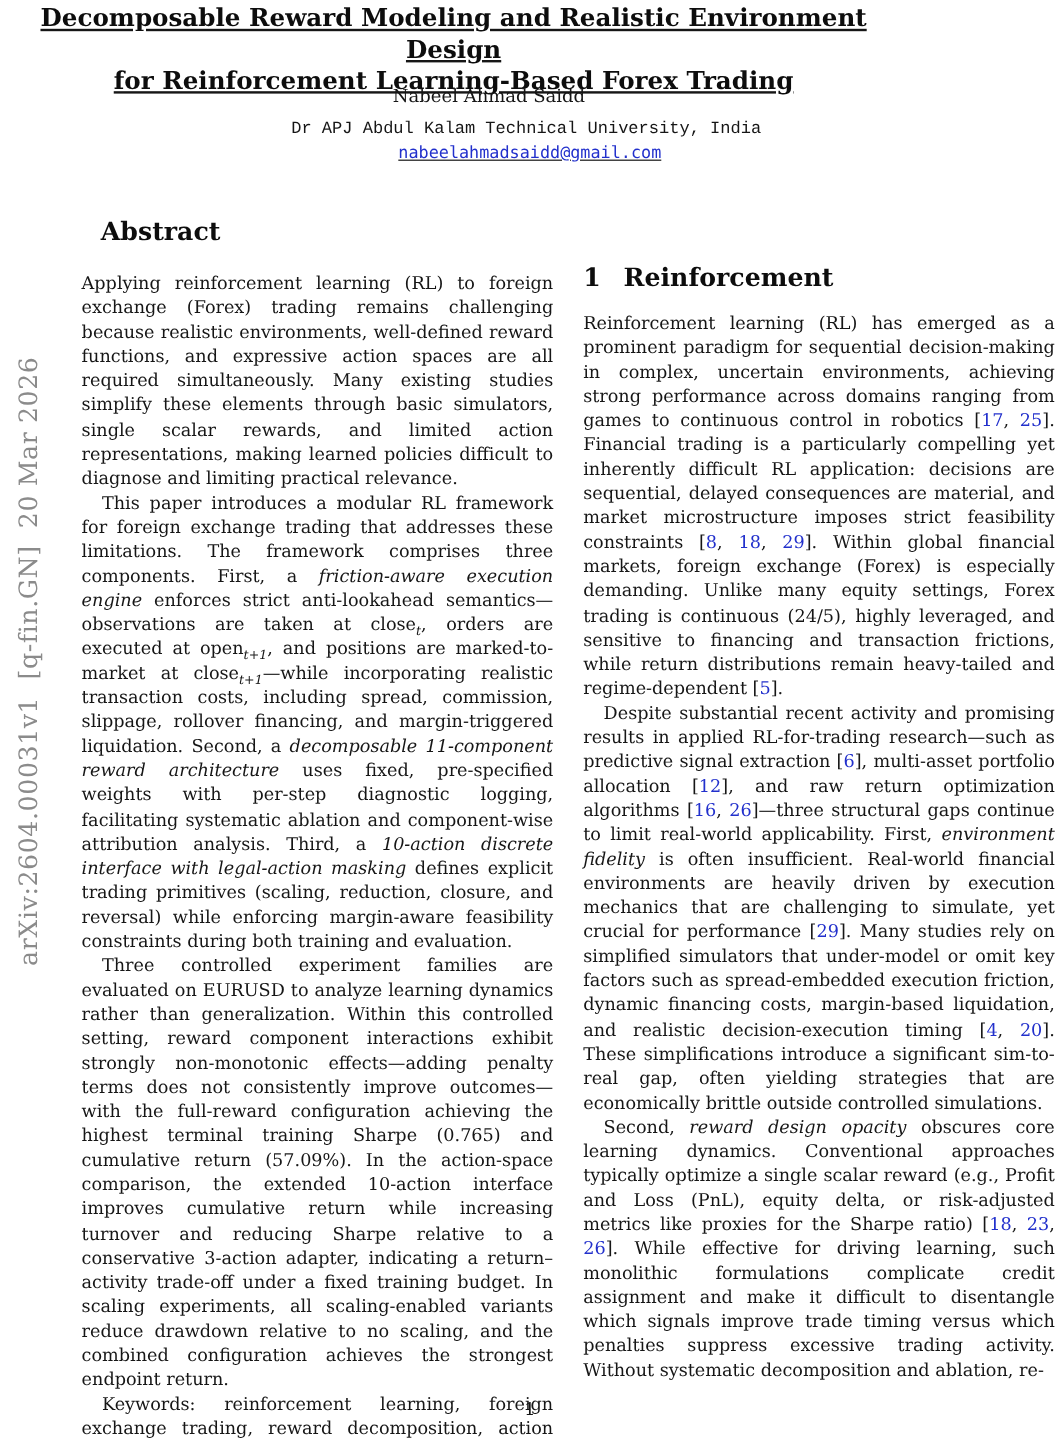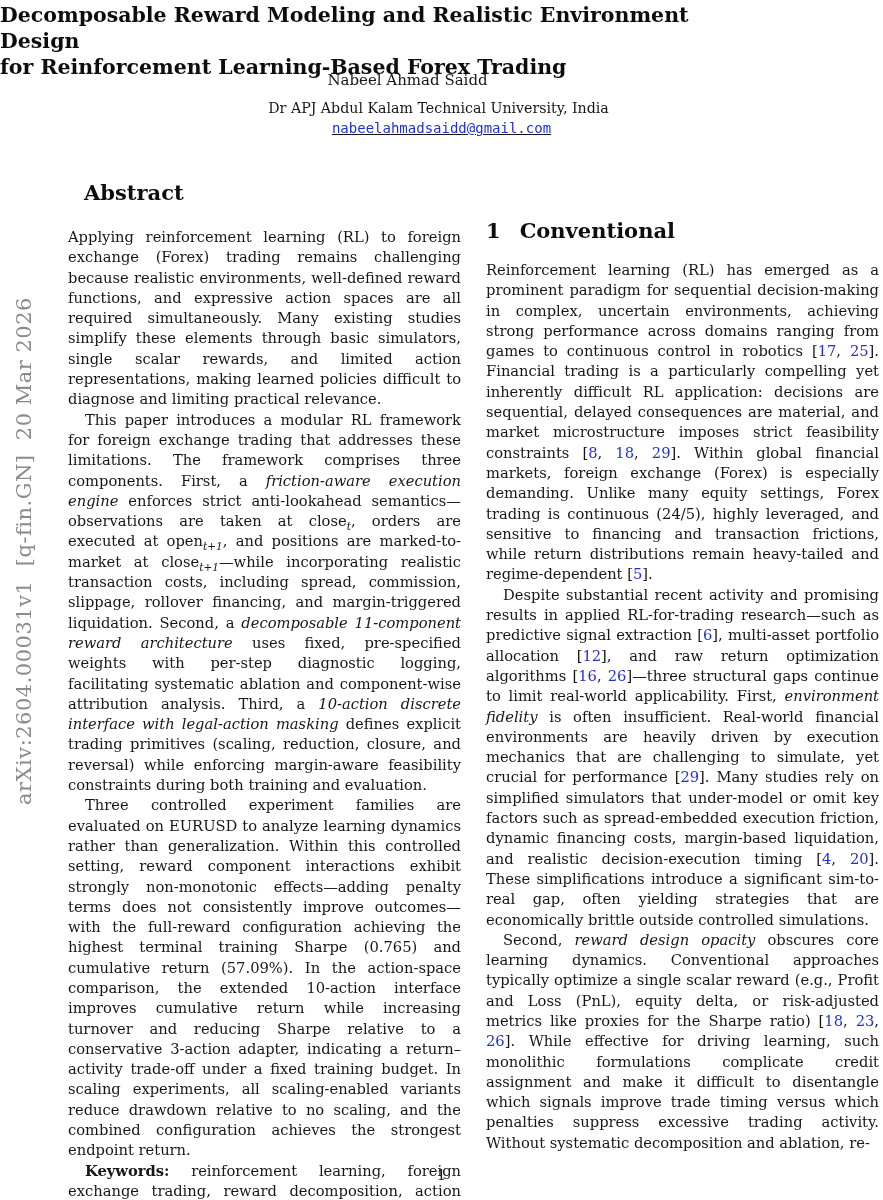--- a/index.html
+++ b/index.html
@@ -2,24 +2,24 @@
 <html lang="en"><head>
 <meta charset="utf-8">
 <style>
   html,body { margin:0; padding:0; background:#ffffff; }
   .page {
     position:relative; width:883px; height:1200px; background:#ffffff;
     font-family:"DejaVu Serif", serif; color:#161616; overflow:hidden;
   }
 
   
-  .title-block { position:absolute; top:2px; left:0; width:756px; text-align:left; }
+  .title-block { position:absolute; top:2px; left:0; width:756px; text-align:center;text-decoration:underline; }
   .title-line { font-size:20.5px; font-weight:bold; line-height:26px; color:#0d0d0d; }
   .author-line { position:absolute; top:71px; left:0; width:815px; text-align:center; font-size:15px; }
-  .affil-line  { position:absolute; top:100px; left:0; width:877px; text-align:center; font-size:14.2px; }
+  .affil-line  { position:absolute; top:100px; left:0; width:877px; text-align:center; font-size:14.2px;font-family:Liberation Mono, monospace; }
   .email-line  { position:absolute; top:120px; left:0; width:883px; text-align:center;
                  font-family:"DejaVu Sans Mono", monospace; font-size:14px;text-decoration:underline; }
   .email-link { text-decoration:none; }
 
   
   .watermark {
     position:absolute; top:538px; left:-328px; width:704px; height:26px;
     transform:rotate(-90deg); text-align:center; white-space:pre;
     font-size:21px; letter-spacing:0.5px; line-height:26px;
   }
@@ -31,21 +31,21 @@
   .col-right { left:486px; top:186px; }
 
   .abstract-heading { font-size:21px; font-weight:bold; line-height:25px; margin:0 0 22px 16px; color:#0d0d0d; }
   .section-heading  { font-size:21px; font-weight:bold; line-height:26px; margin:32px 0 16px 0; color:#0d0d0d; }
   .sec-num { margin-right:19px; }
 
   p.para { margin:0; }
   p.indent { text-indent:17px; }
 
   .it { font-style:italic; }
-  .bf { font-weight:bold; }
+  .bf { font-weight:normal; }
   sub.msub { font-style:italic; font-size:10.5px; line-height:0; }
 
   
   .pageno { position:absolute; top:1166px; left:0; width:883px; text-align:center; font-size:14.6px; }
 </style>
 </head>
 <body>
 
 <div class="page">
 
@@ -62,21 +62,21 @@
 
   <section class="col col-left">
     <h2 class="abstract-heading">Abstract</h2>
     <p class="para"><span>Applying reinforcement learning (RL) to foreign exchange (Forex) trading remains challenging because realistic environments, well-defined reward functions, and expressive action spaces are all required simultaneously. Many existing studies simplify these elements through basic simulators, single scalar rewards, and limited action representations, making learned policies difficult to diagnose and limiting practical relevance.</span></p>
     <p class="para indent"><span>This paper introduces a modular RL framework for foreign exchange trading that addresses these limitations. The framework comprises three components. First, a </span><span class="it">friction-aware execution engine</span><span> enforces strict anti-lookahead semantics—observations are taken at close</span><sub class="msub">t</sub><span>, orders are executed at open</span><sub class="msub">t+1</sub><span>, and positions are marked-to-market at close</span><sub class="msub">t+1</sub><span>—while incorporating realistic transaction costs, including spread, commission, slippage, rollover financing, and margin-triggered liquidation. Second, a </span><span class="it">decomposable 11-component reward architecture</span><span> uses fixed, pre-specified weights with per-step diagnostic logging, facilitating systematic ablation and component-wise attribution analysis. Third, a </span><span class="it">10-action discrete interface with legal-action masking</span><span> defines explicit trading primitives (scaling, reduction, closure, and reversal) while enforcing margin-aware feasibility constraints during both training and evaluation.</span></p>
     <p class="para indent"><span>Three controlled experiment families are evaluated on EURUSD to analyze learning dynamics rather than generalization. Within this controlled setting, reward component interactions exhibit strongly non-monotonic effects—adding penalty terms does not consistently improve outcomes—with the full-reward configuration achieving the highest terminal training Sharpe (0.765) and cumulative return (57.09%). In the action-space comparison, the extended 10-action interface improves cumulative return while increasing turnover and reducing Sharpe relative to a conservative 3-action adapter, indicating a return–activity trade-off under a fixed training budget. In scaling experiments, all scaling-enabled variants reduce drawdown relative to no scaling, and the combined configuration achieves the strongest endpoint return.</span></p>
     <p class="para indent"><span class="bf">Keywords:</span><span> reinforcement learning, foreign exchange trading, reward decomposition, action mask-</span></p>
   </section>
 
   <section class="col col-right">
-    <h2 class="section-heading"><span class="sec-num">1</span><span>Conventional</span></h2>
+    <h2 class="section-heading"><span class="sec-num">1</span><span>Reinforcement</span></h2>
     <p class="para"><span>Reinforcement learning (RL) has emerged as a prominent paradigm for sequential decision-making in complex, uncertain environments, achieving strong performance across domains ranging from games to continuous control in robotics [</span><span class="cite" style="color: rgb(34, 48, 204);">17</span><span>, </span><span class="cite" style="color: rgb(34, 48, 204);">25</span><span>]. Financial trading is a particularly compelling yet inherently difficult RL application: decisions are sequential, delayed consequences are material, and market microstructure imposes strict feasibility constraints [</span><span class="cite" style="color: rgb(34, 48, 204);">8</span><span>, </span><span class="cite" style="color: rgb(34, 48, 204);">18</span><span>, </span><span class="cite" style="color: rgb(34, 48, 204);">29</span><span>]. Within global financial markets, foreign exchange (Forex) is especially demanding. Unlike many equity settings, Forex trading is continuous (24/5), highly leveraged, and sensitive to financing and transaction frictions, while return distributions remain heavy-tailed and regime-dependent [</span><span class="cite" style="color: rgb(34, 48, 204);">5</span><span>].</span></p>
     <p class="para indent"><span>Despite substantial recent activity and promising results in applied RL-for-trading research—such as predictive signal extraction [</span><span class="cite" style="color: rgb(34, 48, 204);">6</span><span>], multi-asset portfolio allocation [</span><span class="cite" style="color: rgb(34, 48, 204);">12</span><span>], and raw return optimization algorithms [</span><span class="cite" style="color: rgb(34, 48, 204);">16</span><span>, </span><span class="cite" style="color: rgb(34, 48, 204);">26</span><span>]—three structural gaps continue to limit real-world applicability. First, </span><span class="it">environment fidelity</span><span> is often insufficient. Real-world financial environments are heavily driven by execution mechanics that are challenging to simulate, yet crucial for performance [</span><span class="cite" style="color: rgb(34, 48, 204);">29</span><span>]. Many studies rely on simplified simulators that under-model or omit key factors such as spread-embedded execution friction, dynamic financing costs, margin-based liquidation, and realistic decision-execution timing [</span><span class="cite" style="color: rgb(34, 48, 204);">4</span><span>, </span><span class="cite" style="color: rgb(34, 48, 204);">20</span><span>]. These simplifications introduce a significant sim-to-real gap, often yielding strategies that are economically brittle outside controlled simulations.</span></p>
     <p class="para indent"><span>Second, </span><span class="it">reward design opacity</span><span> obscures core learning dynamics. Conventional approaches typically optimize a single scalar reward (e.g., Profit and Loss (PnL), equity delta, or risk-adjusted metrics like proxies for the Sharpe ratio) [</span><span class="cite" style="color: rgb(34, 48, 204);">18</span><span>, </span><span class="cite" style="color: rgb(34, 48, 204);">23</span><span>, </span><span class="cite" style="color: rgb(34, 48, 204);">26</span><span>]. While effective for driving learning, such monolithic formulations complicate credit assignment and make it difficult to disentangle which signals improve trade timing versus which penalties suppress excessive trading activity. Without systematic decomposition and ablation, re-</span></p>
   </section>
 
   <div class="pageno">1</div>
 
 </div>
 
 </body></html>

